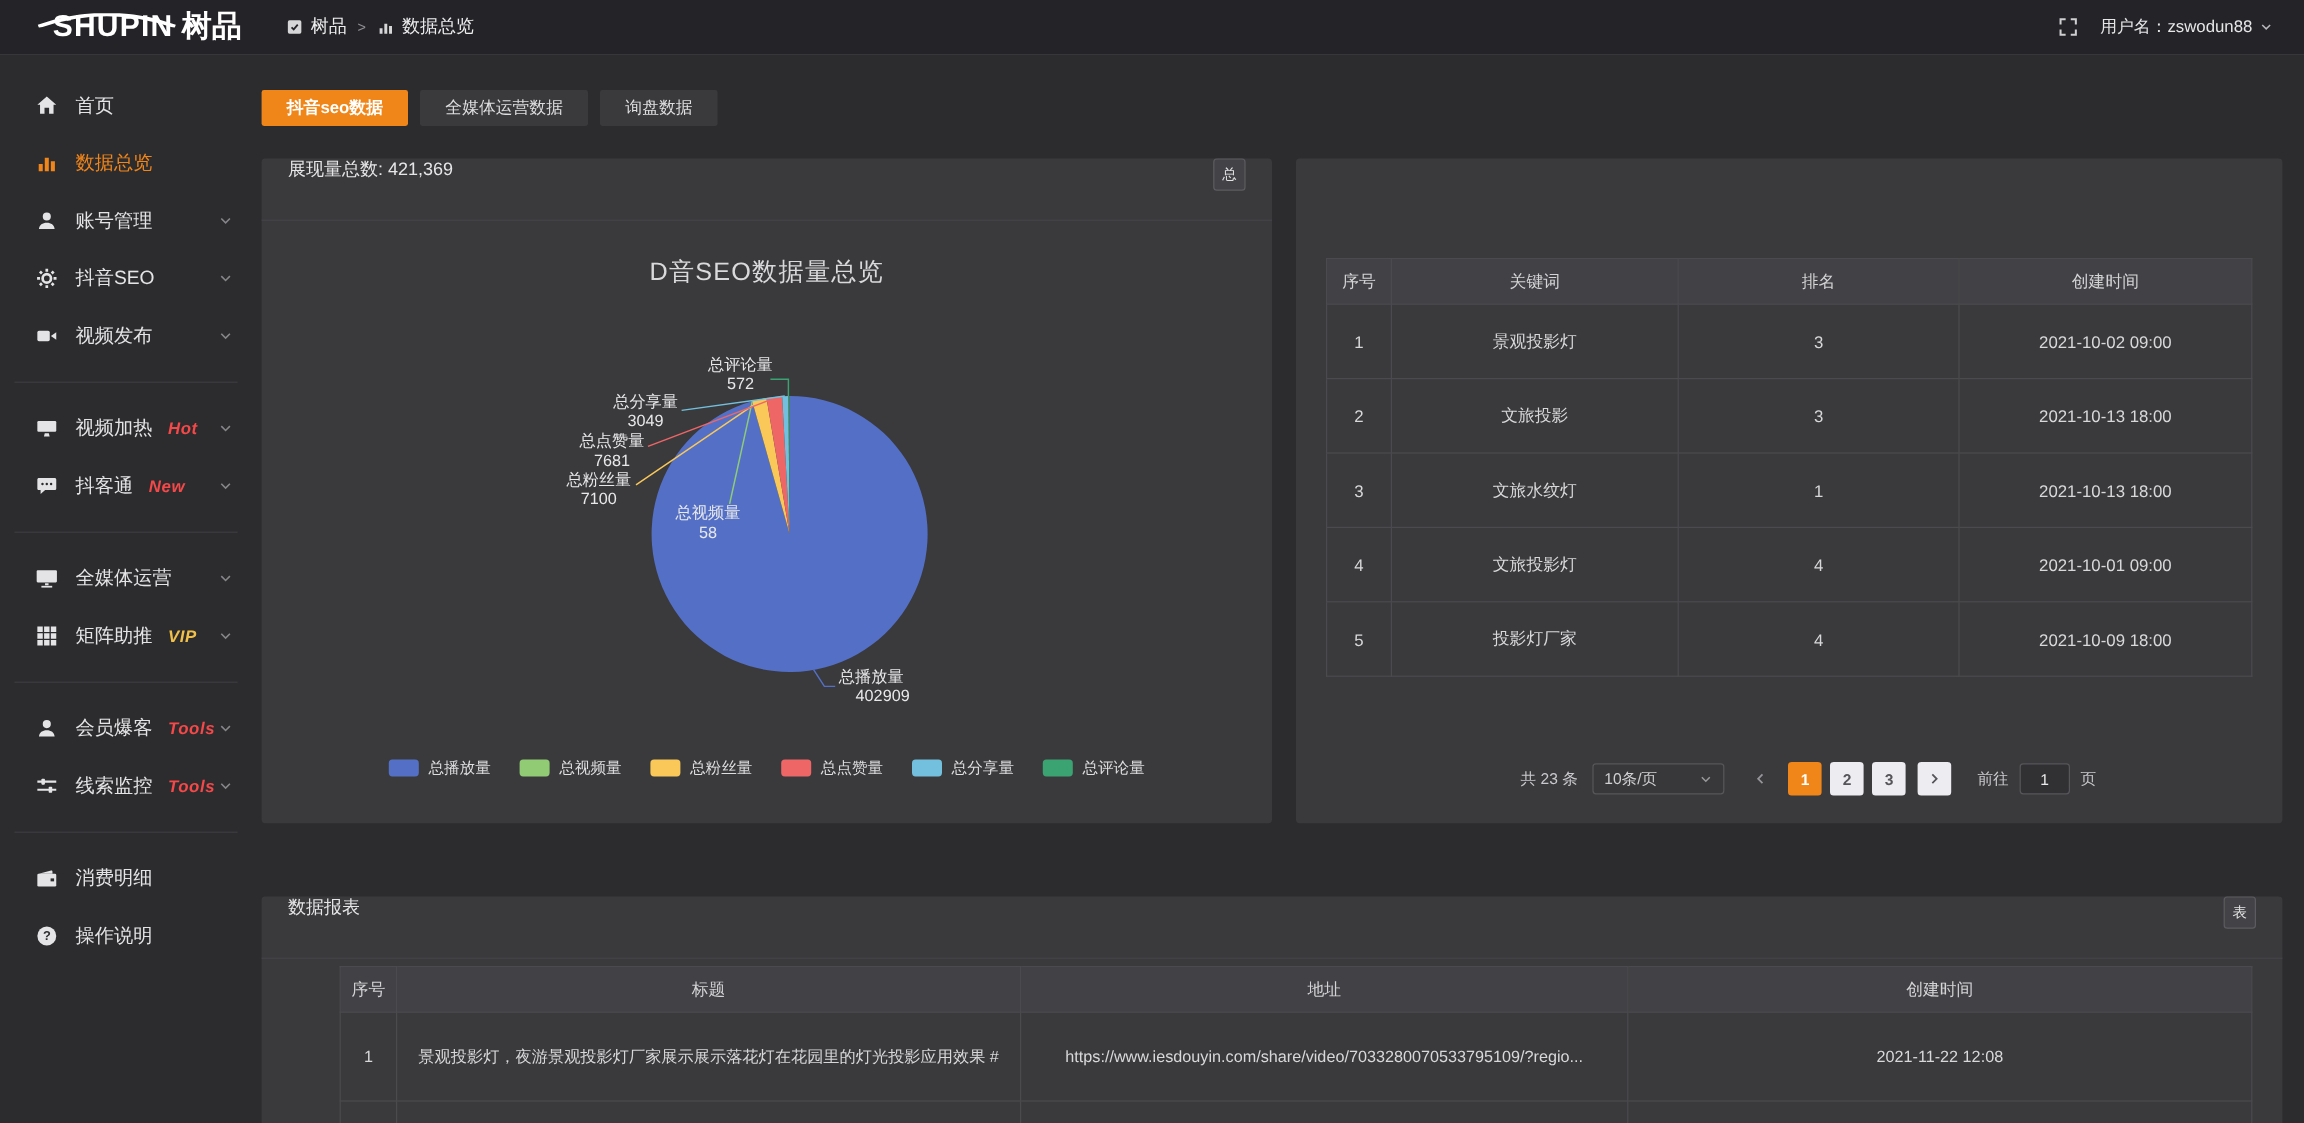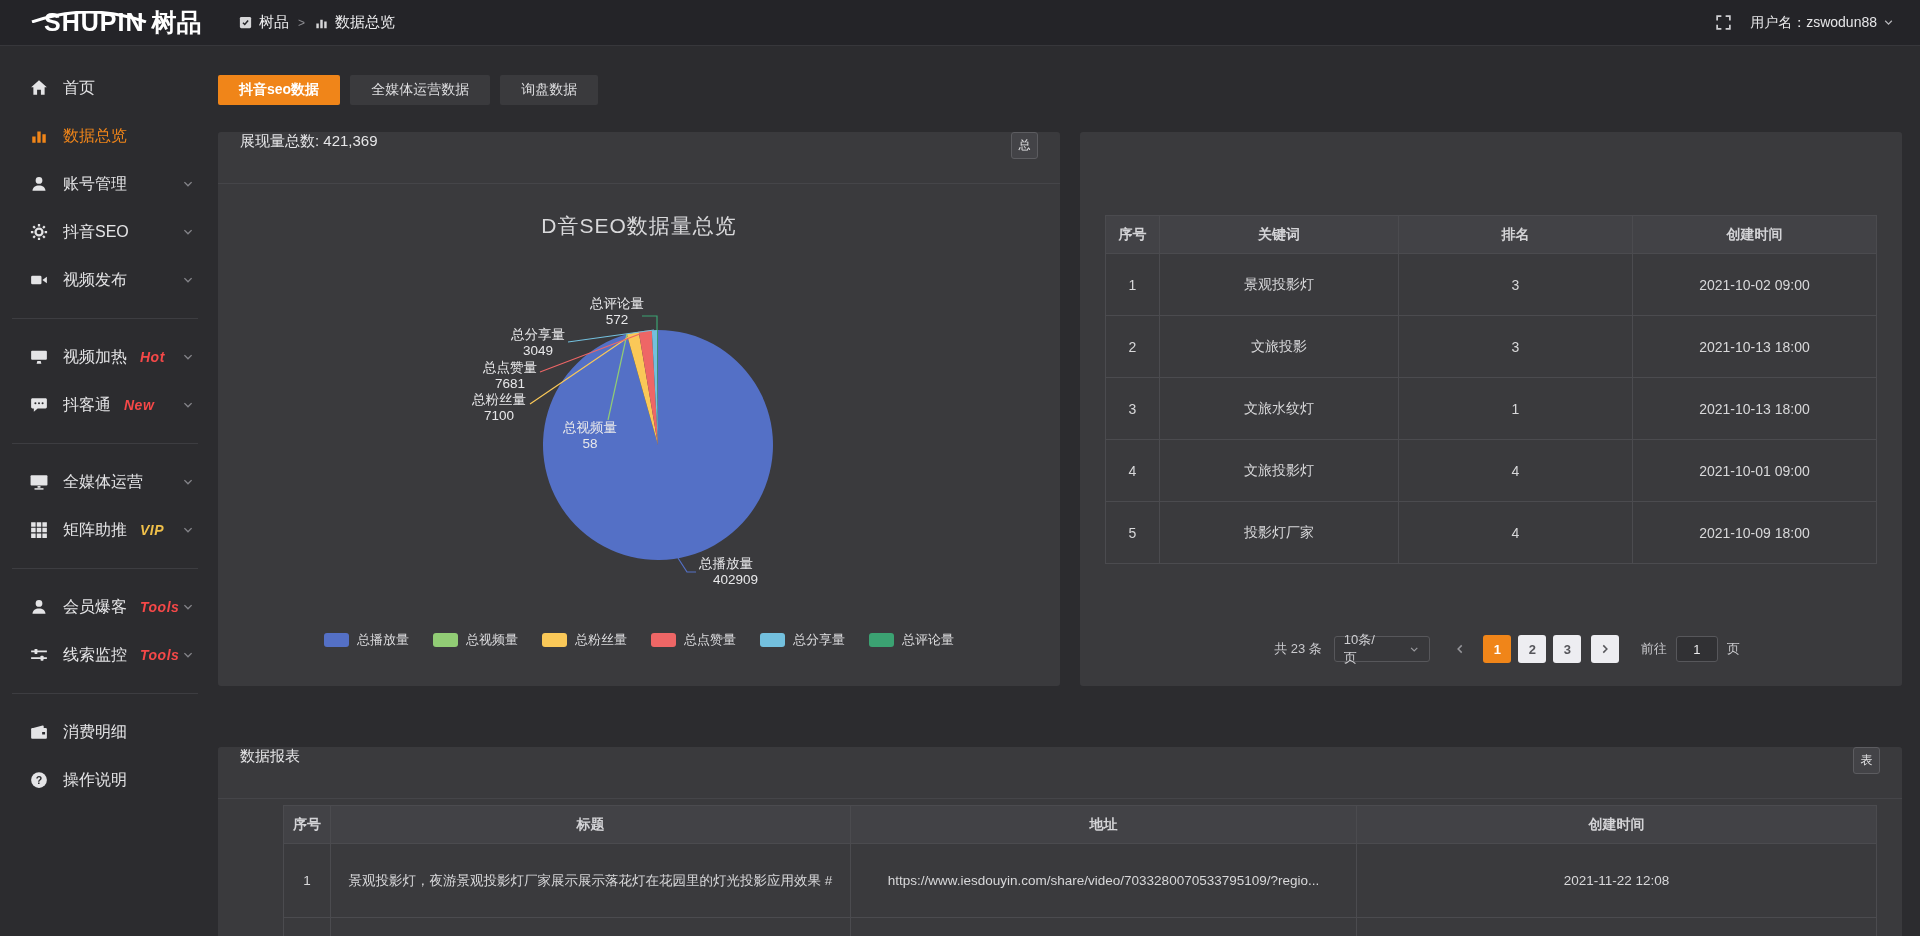--- a/index.html
+++ b/index.html
@@ -54,29 +54,29 @@
   .legend { position:absolute; top:499px; left:0; width:100%; display:flex; justify-content:center; align-items:center; gap:24px; }
   .legend-item { display:flex; align-items:center; gap:8px; cursor:pointer; }
   .legend-swatch { width:25px; height:14px; border-radius:3px; }
   .legend-label { font-size:13px; color:#dedee0; }
 
   .table-wrap { position:absolute; left:25px; right:25px; }
   .rank-panel .table-wrap { top:83px; }
   .report-panel .table-wrap { top:58px; left:65px; }
   table.data-table { width:100%; border-collapse:collapse; table-layout:fixed; }
   .data-table th, .data-table td { border:1px solid #4b4b4f; text-align:center; font-weight:normal; color:#d8d8da; overflow:hidden; white-space:nowrap; }
-  .data-table thead th { height:38px; background:#424246; font-size:14px; color:#d4d4d7;font-weight:bold; }
+  .data-table thead th { height:38px; background:#424246; font-size:14px; color:#d4d4d7; }
   .rank-table tbody td { height:62px; font-size:14px; }
   .report-table tbody td { height:74px; font-size:13.5px; }
   .cell-left { text-align:left; padding:0 14px; }
   .link-cell { text-align:left; padding:0 8px; color:var(--orange,#f08519); cursor:pointer; }
 
   .pagination { position:absolute; top:503px; left:16px; width:100%; display:flex; justify-content:center; align-items:center; font-size:13px; color:#c9c9cd; }
   .pg-total { margin-right:12px; }
-  .page-size { width:96px; height:26px; background:#38383b; border:1px solid #57575b; border-radius:3px; display:flex; align-items:center; justify-content:space-between; padding:0 9px; color:#cfcfd2; cursor:pointer; margin-right:16px;gap:24px; }
+  .page-size { width:110px; height:26px; background:#38383b; border:1px solid #57575b; border-radius:3px; display:flex; align-items:center; justify-content:space-between; padding:0 9px; color:#cfcfd2; cursor:pointer; margin-right:16px;gap:24px; }
   .ps-chev { width:11px; height:11px; color:#9a9a9e; }
   .pg-nav, .page-btn { min-width:28px; height:28px; border-radius:3px; display:flex; align-items:center; justify-content:center; cursor:pointer; }
   .pg-prev { color:#95959a; margin-right:6px; }
   .pg-prev .ic, .pg-next .ic { width:12px; height:12px; }
   .pg-next { background:#ededf1; color:#55555a; margin-left:6px; }
   .page-btn { background:#ededf1; color:#55555a; font-weight:bold; margin:0 3.5px; font-size:13px; }
   .page-btn.active { background:var(--orange,#f08519); color:#fff; }
   .pg-goto { display:flex; align-items:center; gap:9px; margin-left:22px; }
   .goto-input { width:42px; height:26px; background:#313134; border:1px solid #57575b; border-radius:3px; color:#eaeaec; text-align:center; font-size:13px; font-family:inherit; }
 </style>

